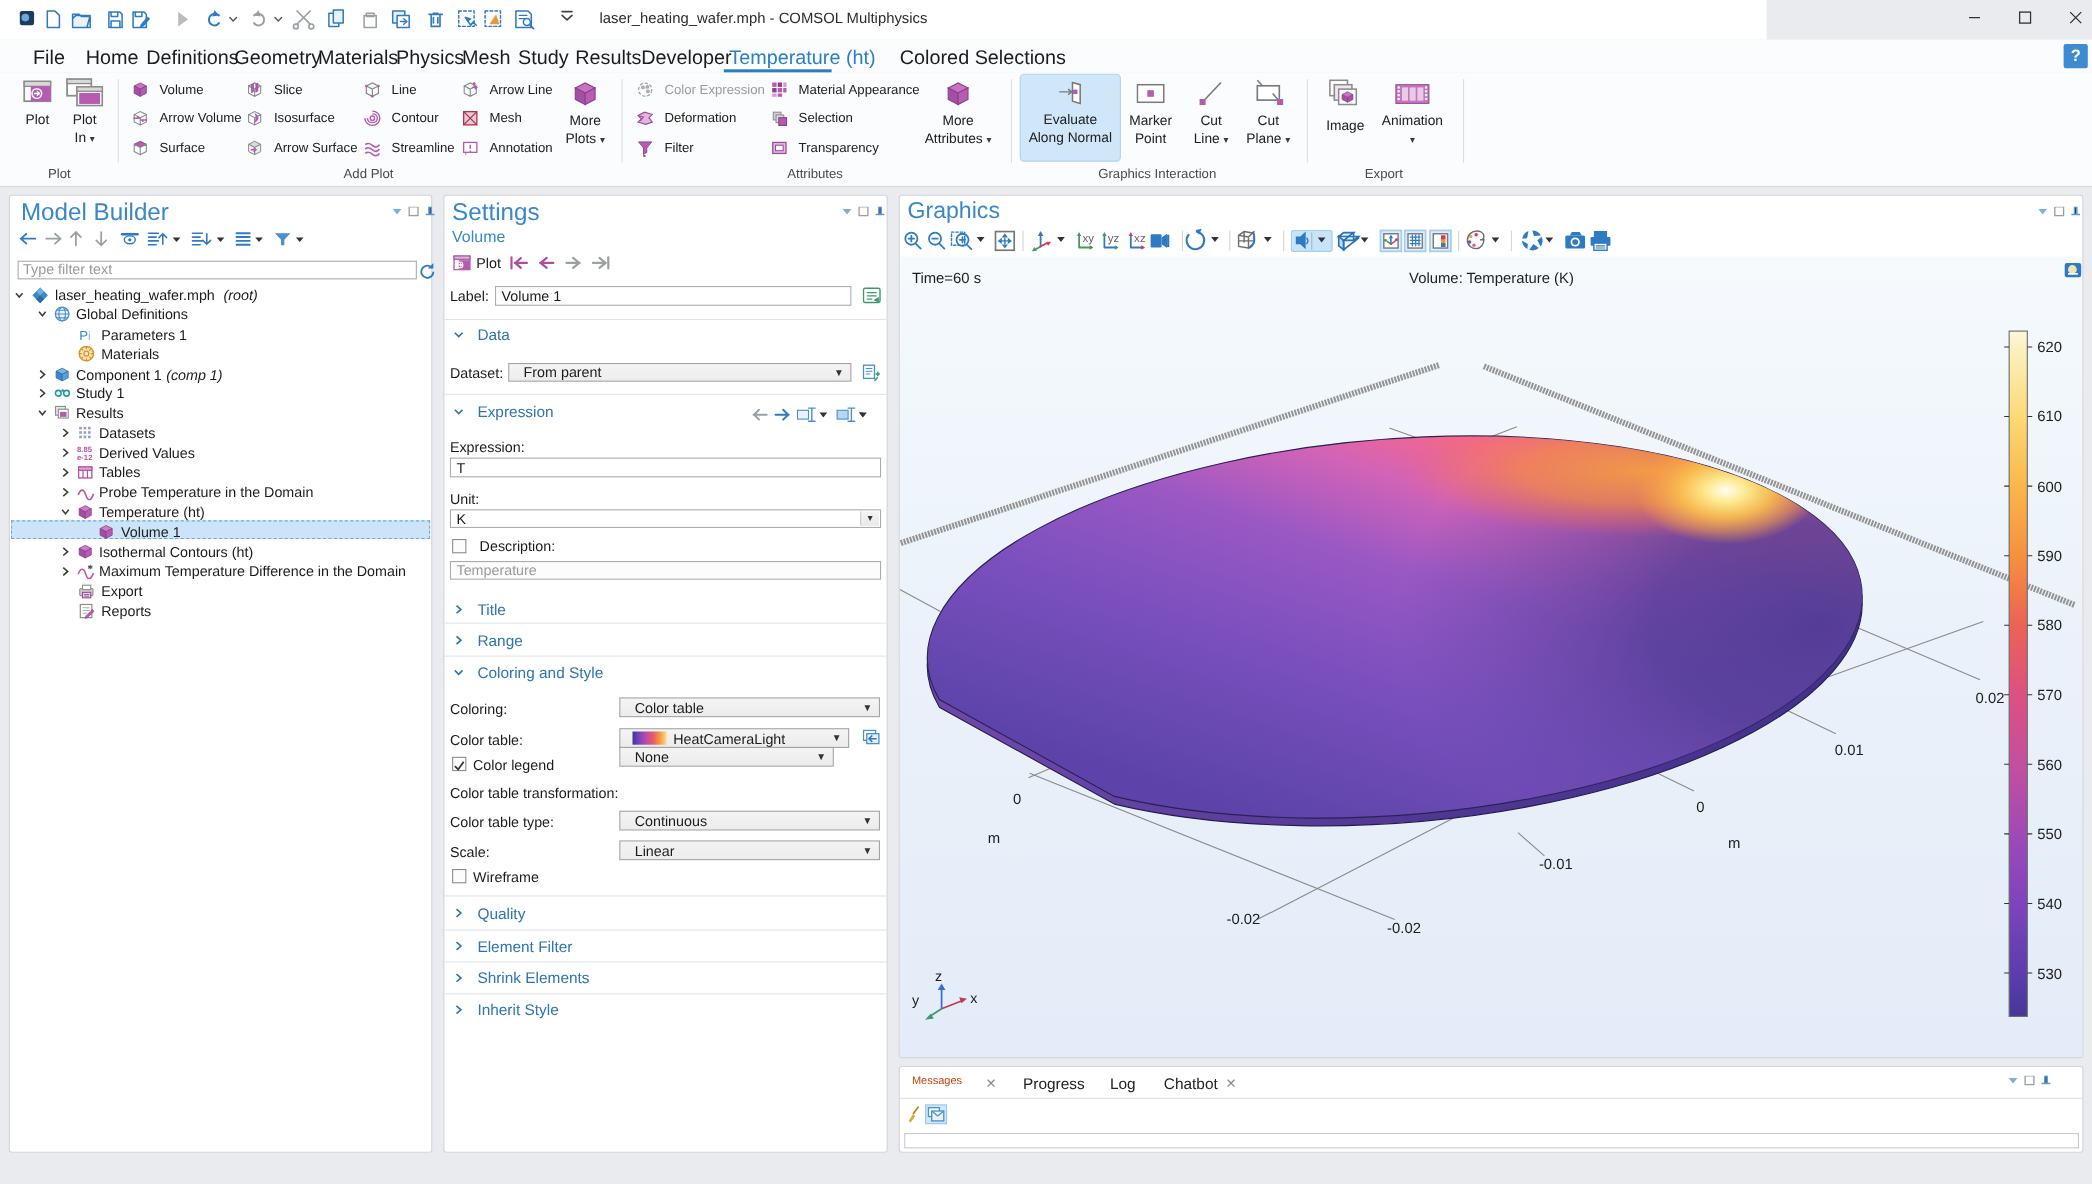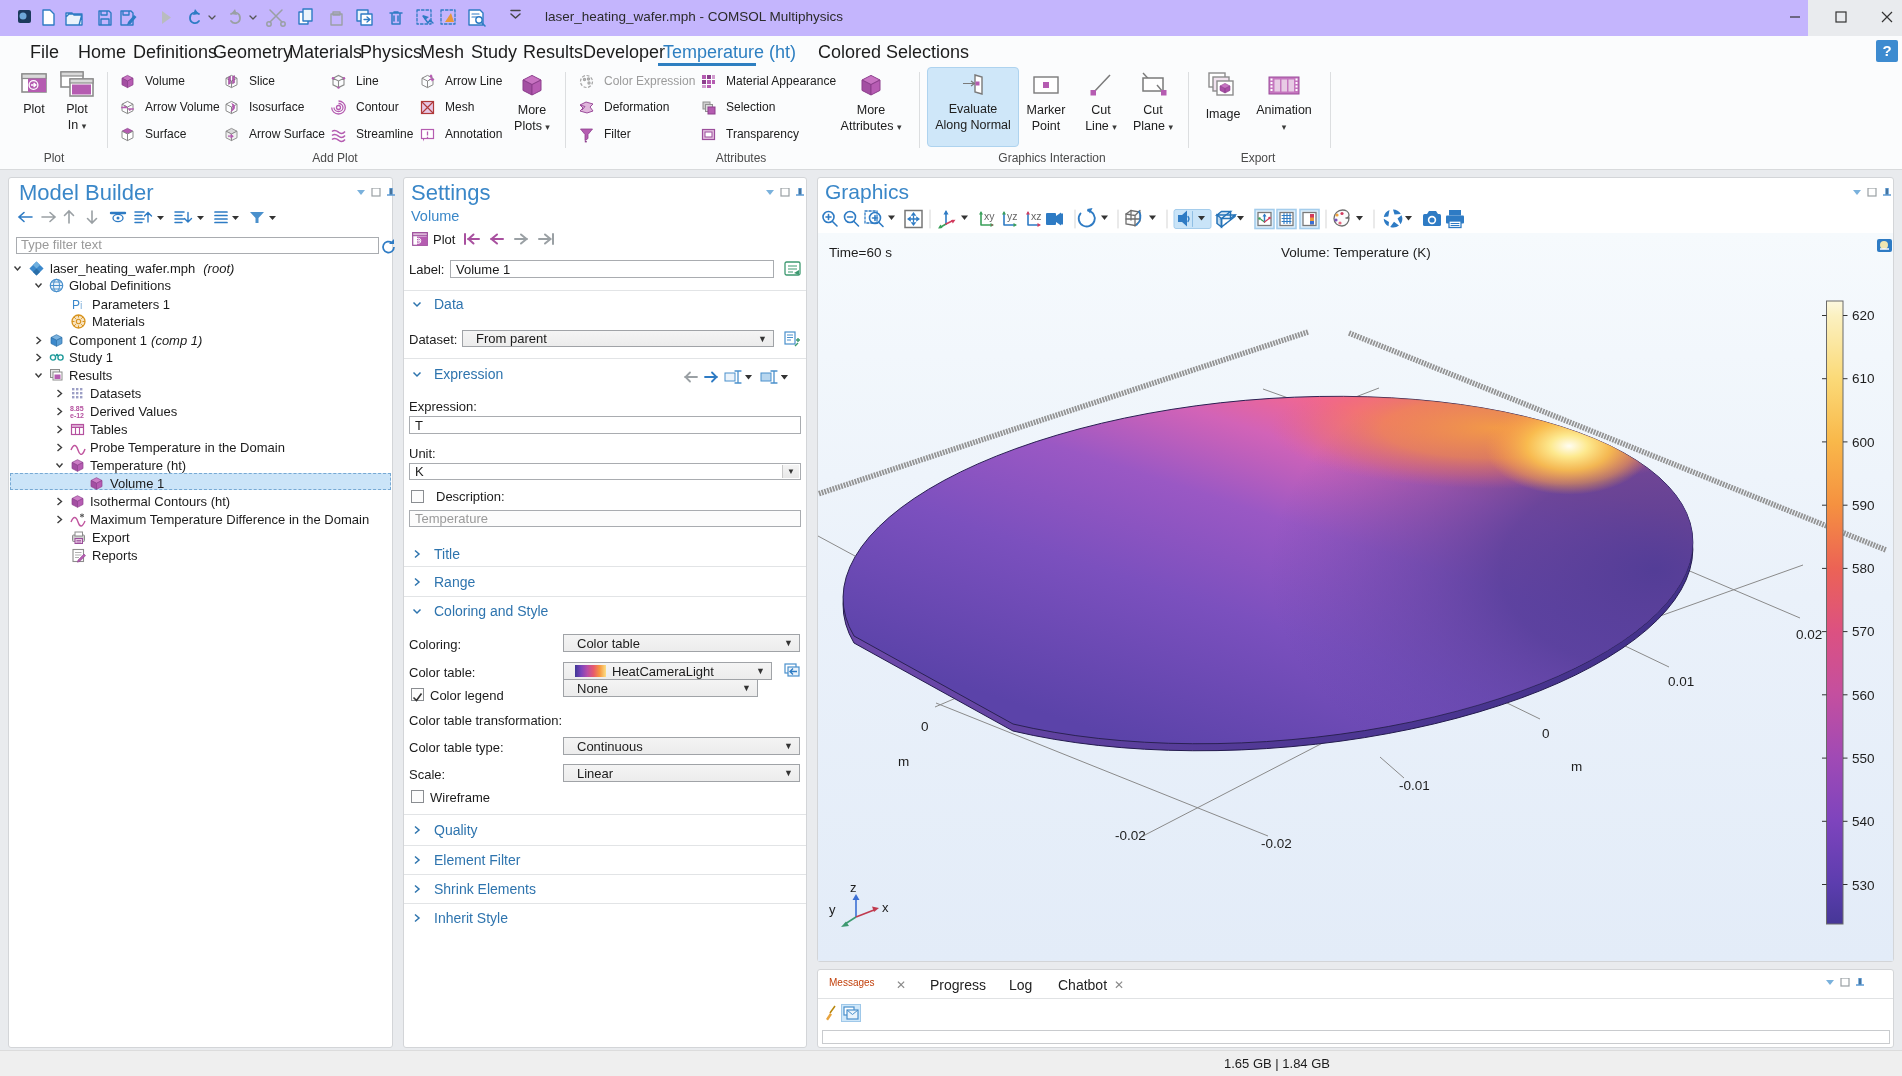--- a/index.html
+++ b/index.html
@@ -1,19 +1,19 @@
 <!DOCTYPE html>
 <html><head>
 <meta charset="utf-8">
 <style>
 *{margin:0;padding:0;box-sizing:border-box}
 html,body{width:1902px;height:1076px;overflow:hidden;font-family:"Liberation Sans",sans-serif;background:#e9ebee}
 #app{position:relative;width:1902px;height:1076px;background:#e9ebee}
 
-#titlebar{position:absolute;left:0;top:0;width:1808px;height:36px;background:#c4b5fd}
+#titlebar{position:absolute;left:0;top:0;width:1606px;height:36px;background:#ffffff}
 #titlebar .title{position:absolute;left:545px;top:9px;font-size:13.5px;color:#2b2b2b}
 .winbtn{position:absolute;top:0;width:46px;height:36px;color:#333;font-size:15px;text-align:center;line-height:36px}
 
 #menubar{position:absolute;left:0;top:36px;width:1902px;height:30px;background:#fbfcfd}
 .menu{position:absolute;top:6px;font-size:18px;color:#1c1c1c;white-space:nowrap}
 .menu.active{color:#2e7fc1}
 #menuline{position:absolute;left:658px;top:63px;width:98px;height:3px;background:#2e7fc1}
 #helpbtn{position:absolute;left:1876px;top:40px;width:22px;height:22px;background:#3d8bd0;color:#fff;border-radius:2px;font-size:15px;font-weight:bold;text-align:center;line-height:22px}
 
 #ribbon{position:absolute;left:0;top:66px;width:1902px;height:104px;background:#fbfcfd;border-bottom:1px solid #d8dadc}
@@ -1002,16 +1002,13 @@
         <path d="M8 9l-4 6 2 1.5 4-6z" fill="#e8a33d"></path>
       </svg>
     <div style="position:absolute;left:23px;top:34px;width:20px;height:18px;background:#cfe7f9;border:1px solid #9fc8e9"></div>
     <svg width="16" height="14" style="position:absolute;left:25px;top:36px">
         <rect x="1" y="1" width="10" height="8" fill="#fff" stroke="#4a90cc" stroke-width="1.2"></rect>
         <rect x="4" y="4" width="11" height="9" fill="#eaf3fb" stroke="#4a90cc" stroke-width="1.2"></rect>
         <path d="M4 4l5.5 4.5L15 4" fill="none" stroke="#4a90cc" stroke-width="1"></path>
       </svg>
     <div style="position:absolute;left:4px;top:60px;width:1068px;height:14px;background:#fff;border:1px solid #c9cbce"></div>
   </div>
-  <div id="statusbar">
-      <span class="mem">1.65 GB | 1.84 GB</span>
-    </div>
 </div>
 
 </body></html>

